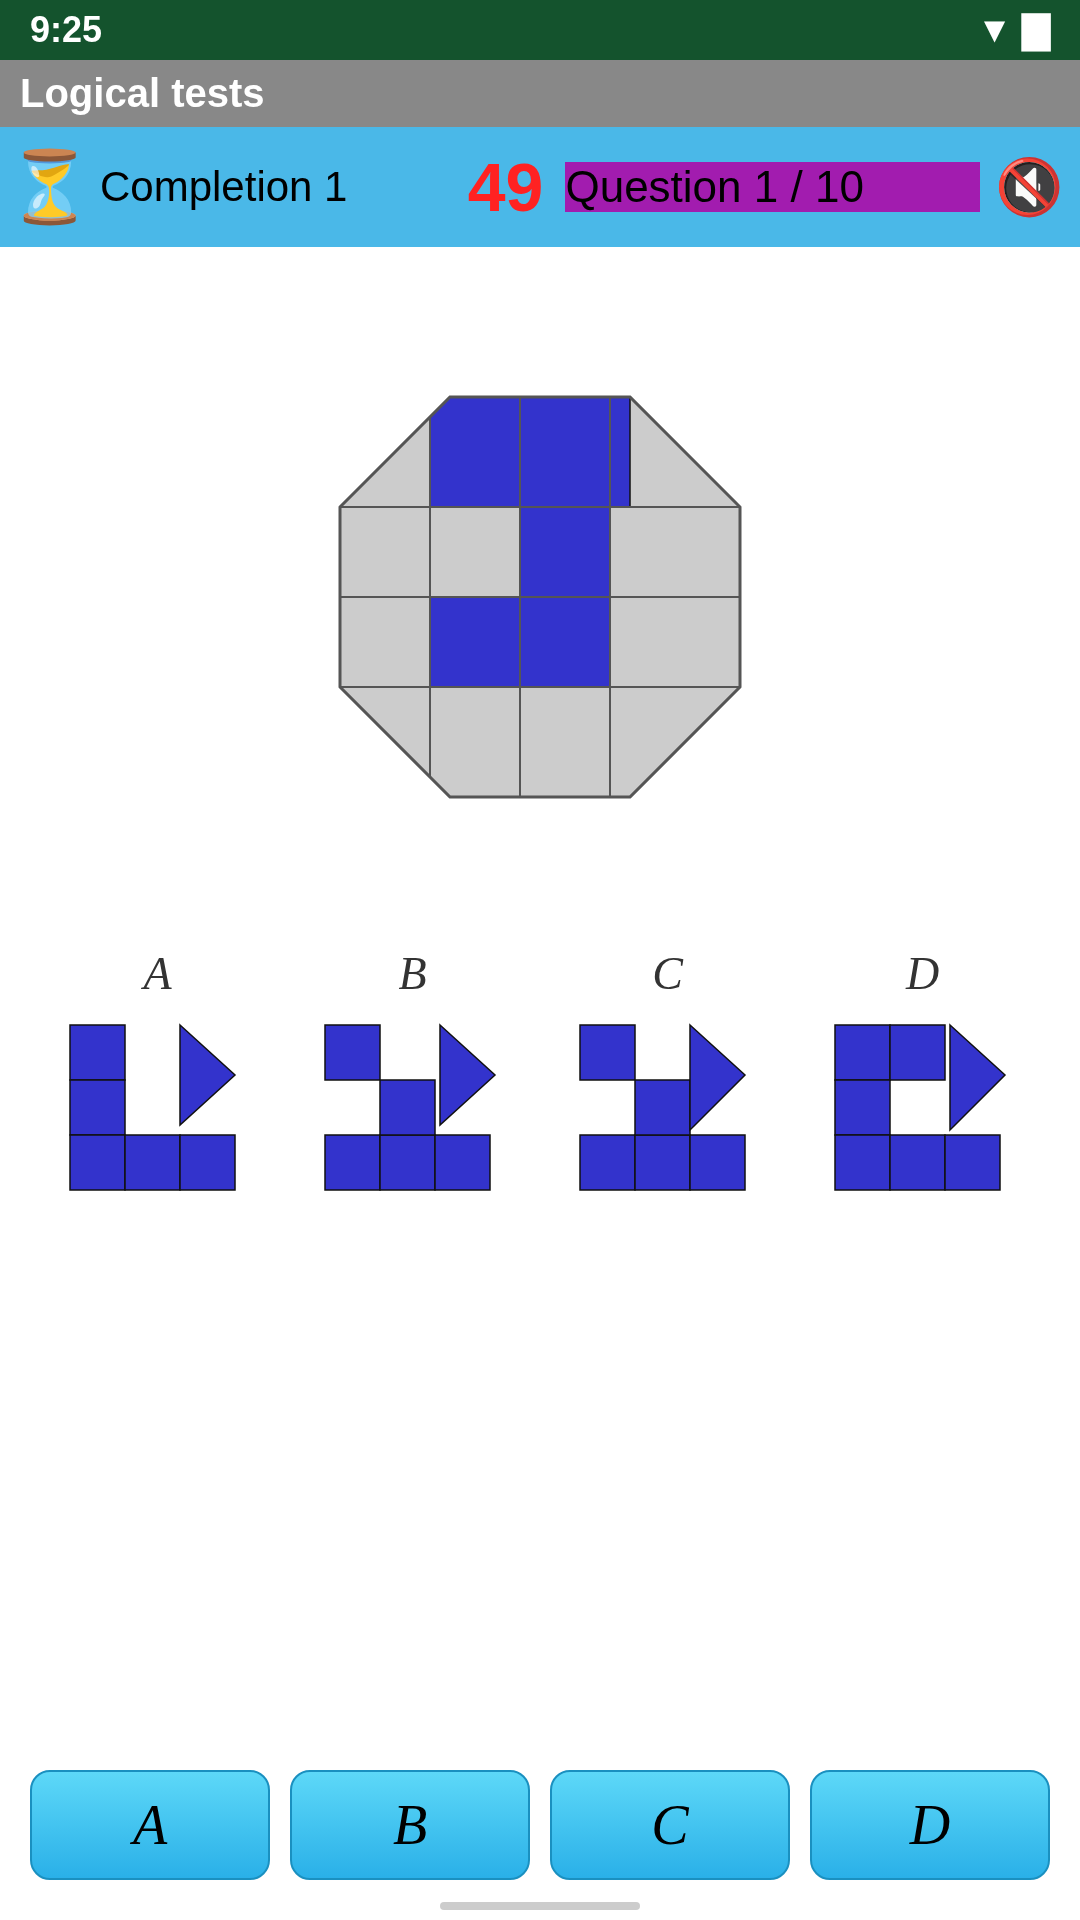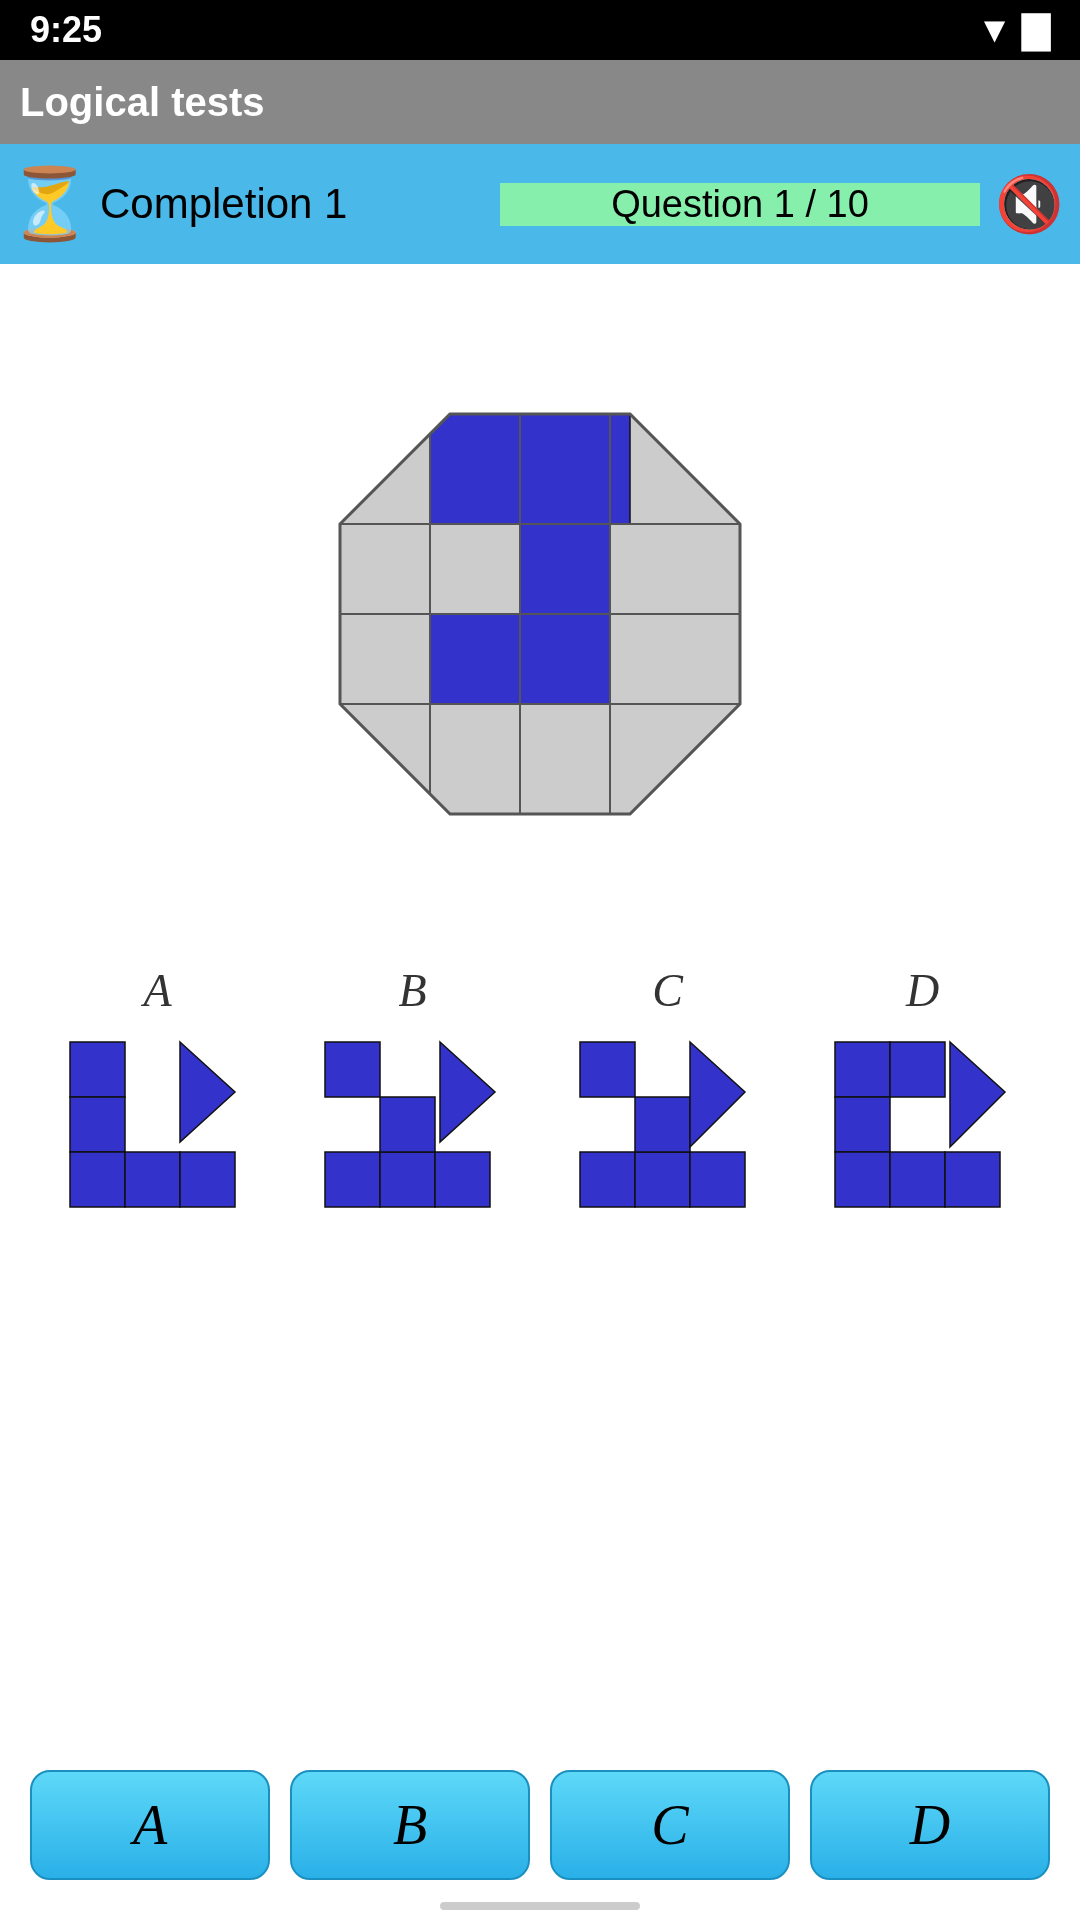--- a/index.html
+++ b/index.html
@@ -8,35 +8,35 @@
     body {
       width: 1080px;
       min-height: 1920px;
       background: #ffffff;
       font-family: Arial, sans-serif;
       overflow-x: hidden;
     }
 
     
     .status-bar {
-      background: #000000;
+      background: #14532d;
       color: #ffffff;
       height: 60px;
       display: flex;
       align-items: center;
       justify-content: space-between;
       padding: 5px 30px;
       font-size: 36px;
       font-weight: bold;
     }
 
     
     .app-title-bar {
       background: #888888;
-      height: 84px;
+      height: 67px;
       display: flex;
       align-items: center;
       padding: 0 20px;
     }
 
     .app-title {
       color: #ffffff;
       font-size: 40px;
       font-weight: bold;
     }
@@ -76,24 +76,23 @@
     .timer-display {
       background: #4ab8e8;
       width: 120px;
       text-align: center;
       font-size: 68px;
       color: #ff2222;
       font-weight: bold;
     }
 
     .question-label {
-      background: #86efac;
+      background: #a21caf;
       flex: 1.2;
-      text-align: center;
-      font-size: 38px;
+      font-size: 44px;
       color: #000000;
     }
 
     .sound-button {
       background: #4ab8e8;
       width: 100px;
       height: 120px;
       display: flex;
       align-items: center;
       justify-content: center;
@@ -203,20 +202,21 @@
 
 <div class="app-title-bar">
   <span class="app-title">Logical tests</span>
 </div>
 
 <div class="header-row">
   <div class="hourglass-container">
     <span class="hourglass-icon">⏳</span>
   </div>
   <div class="completion-label">Completion 1</div>
+  <div class="timer-display">49</div>
   <div class="question-label">Question 1 / 10</div>
   <div class="sound-button">
     <span class="sound-icon">🔇</span>
   </div>
 </div>
 
 <div class="main-content">
 
   <div class="puzzle-container">
     <svg class="puzzle-svg" width="500" height="500" viewBox="0 0 500 500">

